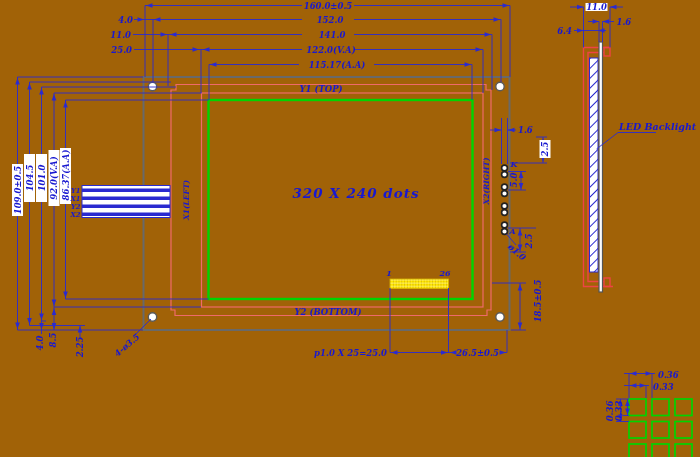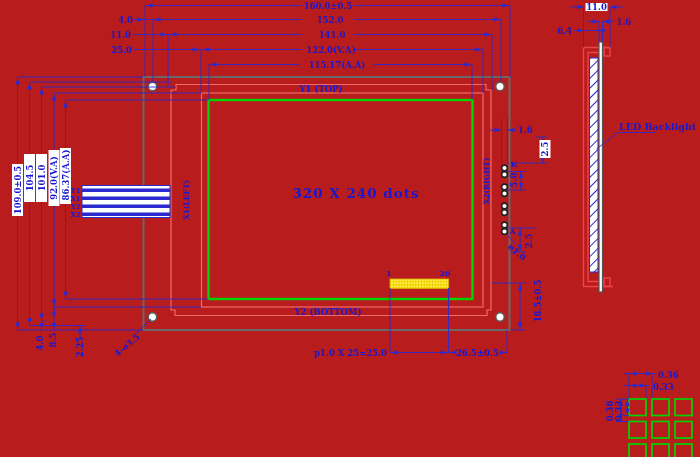--- a/index.html
+++ b/index.html
@@ -1,16 +1,16 @@
 <!DOCTYPE html>
 <html><head>
 <meta charset="utf-8">
 <style>
   html,body{margin:0;padding:0;background:#ffffff;}
-  .stage{position:relative;width:700px;height:457px;background:#b91c1c;overflow:hidden;}
+  .stage{position:relative;width:700px;height:457px;background:#a16207;overflow:hidden;font-style:italic;}
   svg{position:absolute;left:0;top:0;}
   svg text{
     font-family:"DejaVu Serif", serif;
     font-weight:bold;
     fill:#1818d0;
   }
   .t68{font-size:6.8px;} .t75{font-size:7.5px;} .t8{font-size:8px;}
   .t85{font-size:8.5px;} .t95{font-size:9.5px;} .t13{font-size:13.5px;letter-spacing:1px;}
   .dl{stroke:#2a2ad0;stroke-width:0.9;fill:none;}
   .ah{fill:#2a2ad0;stroke:none;}

